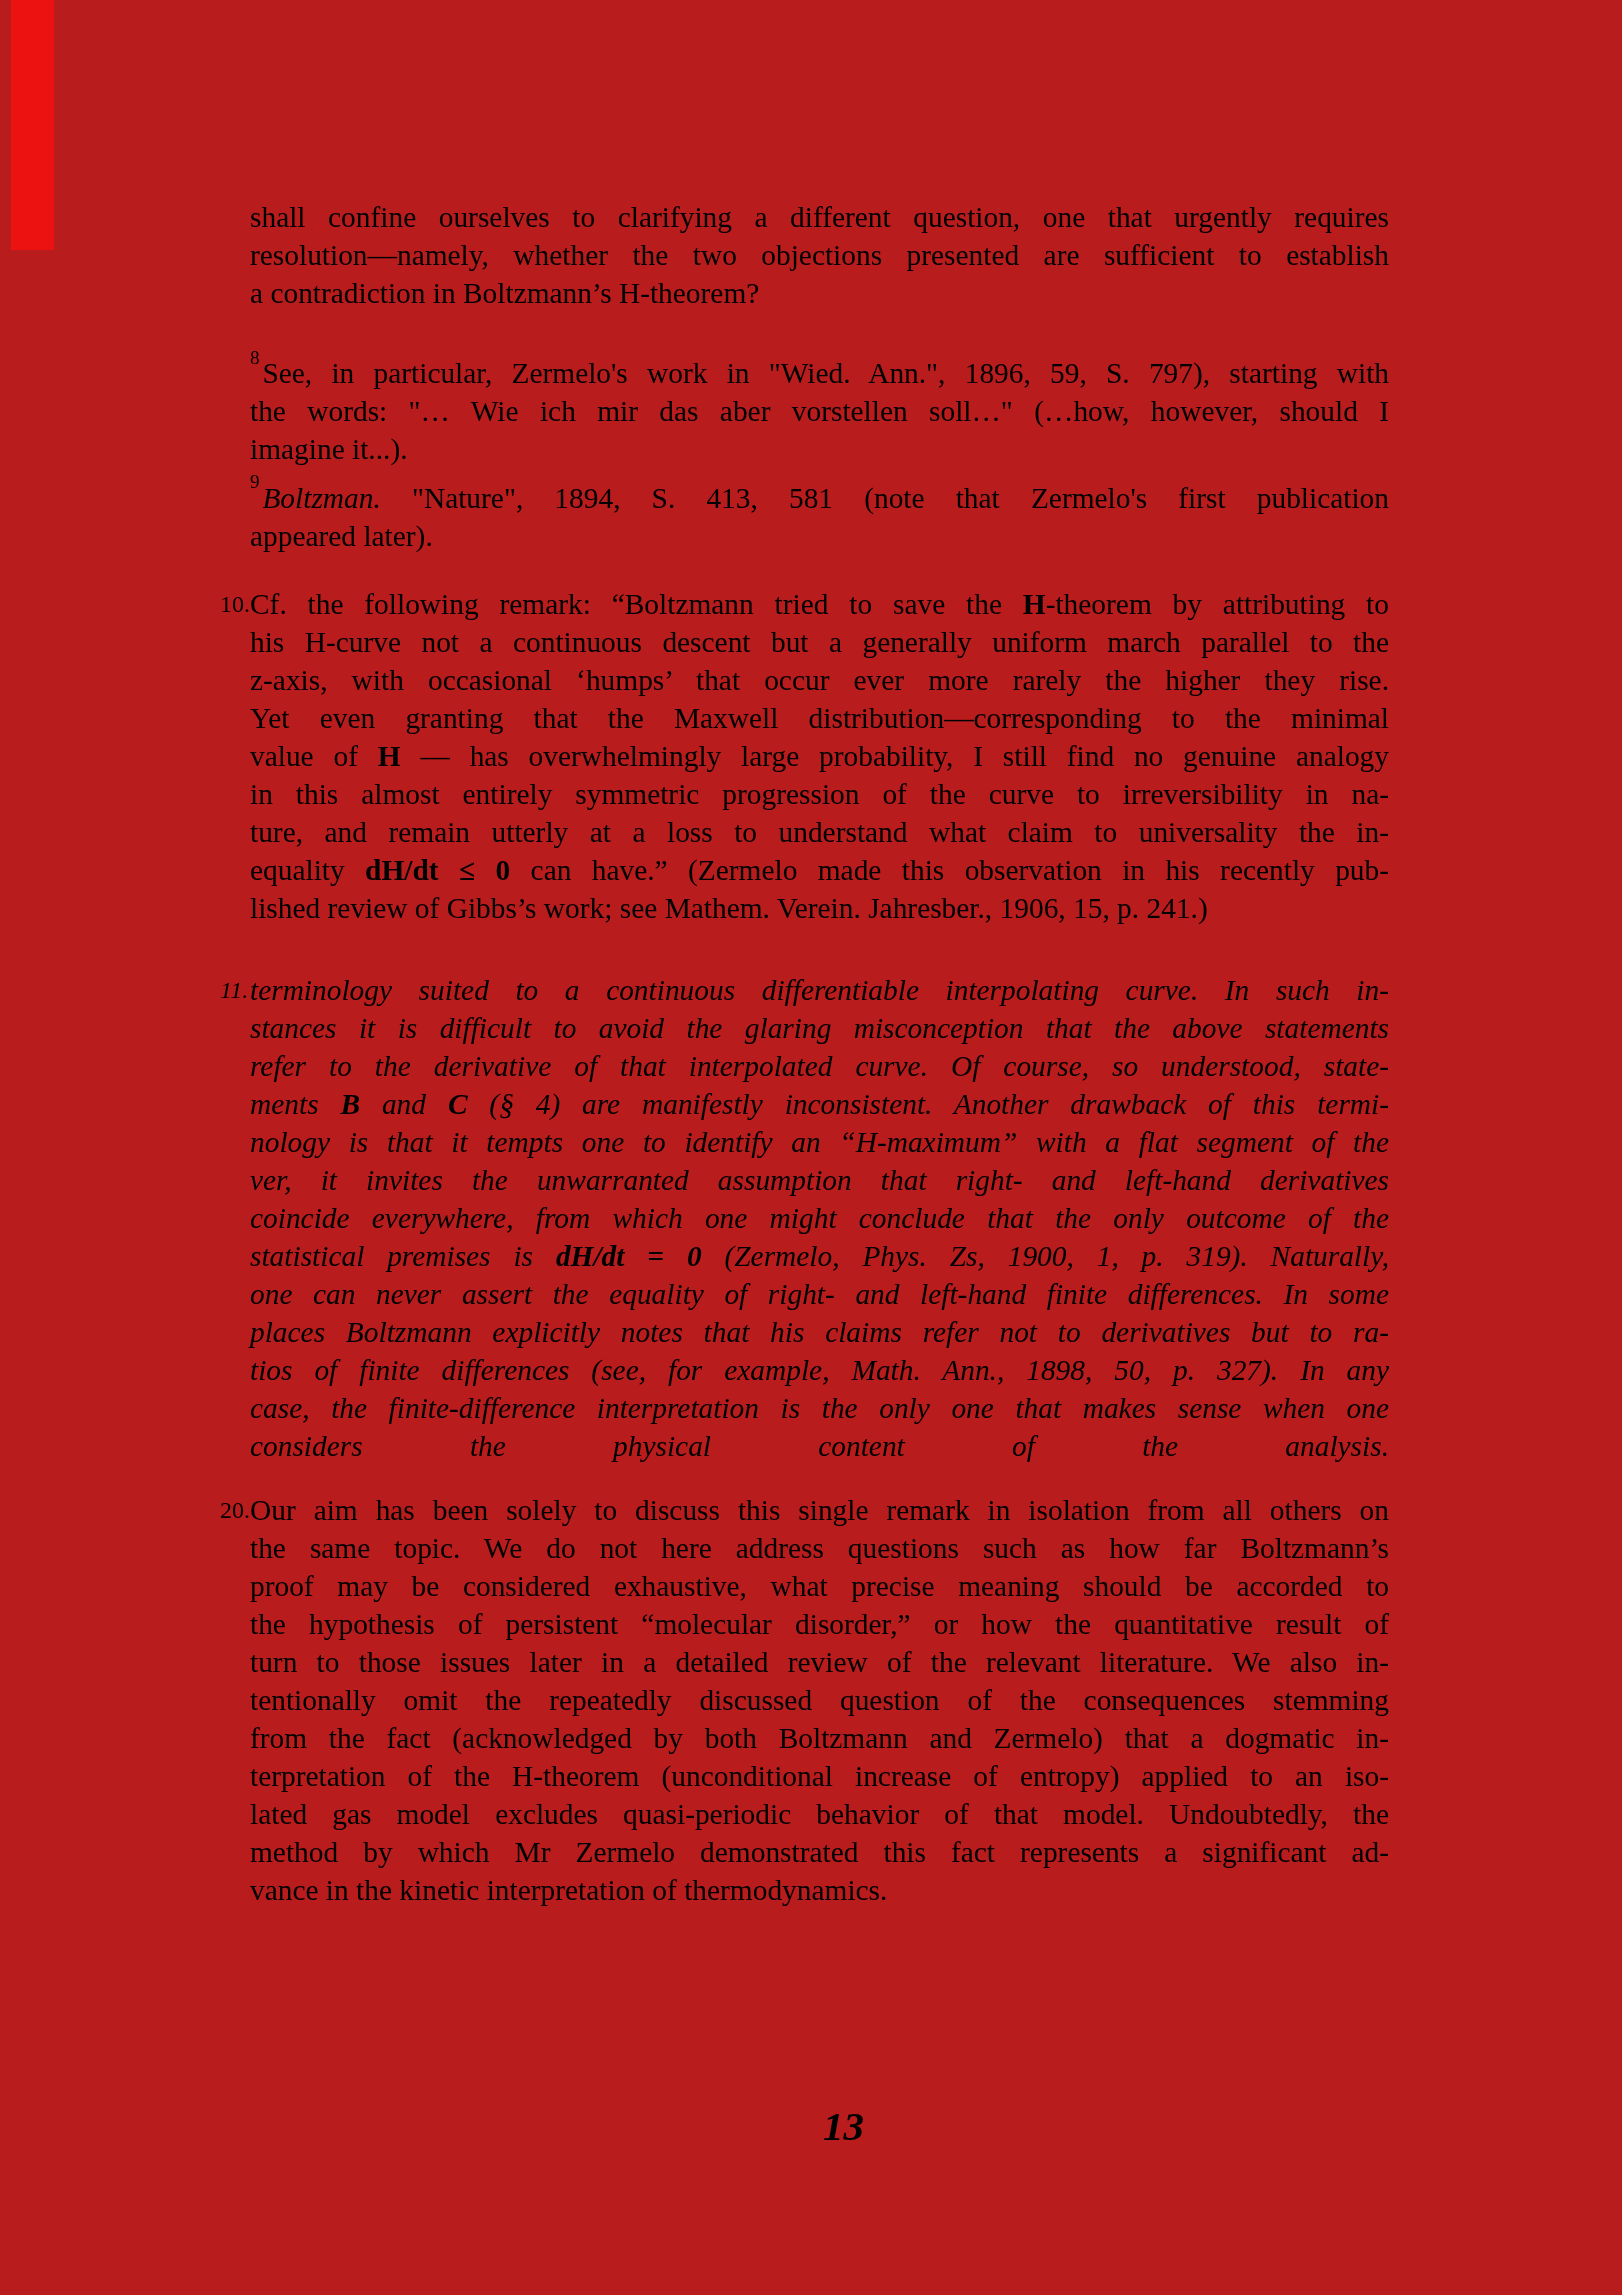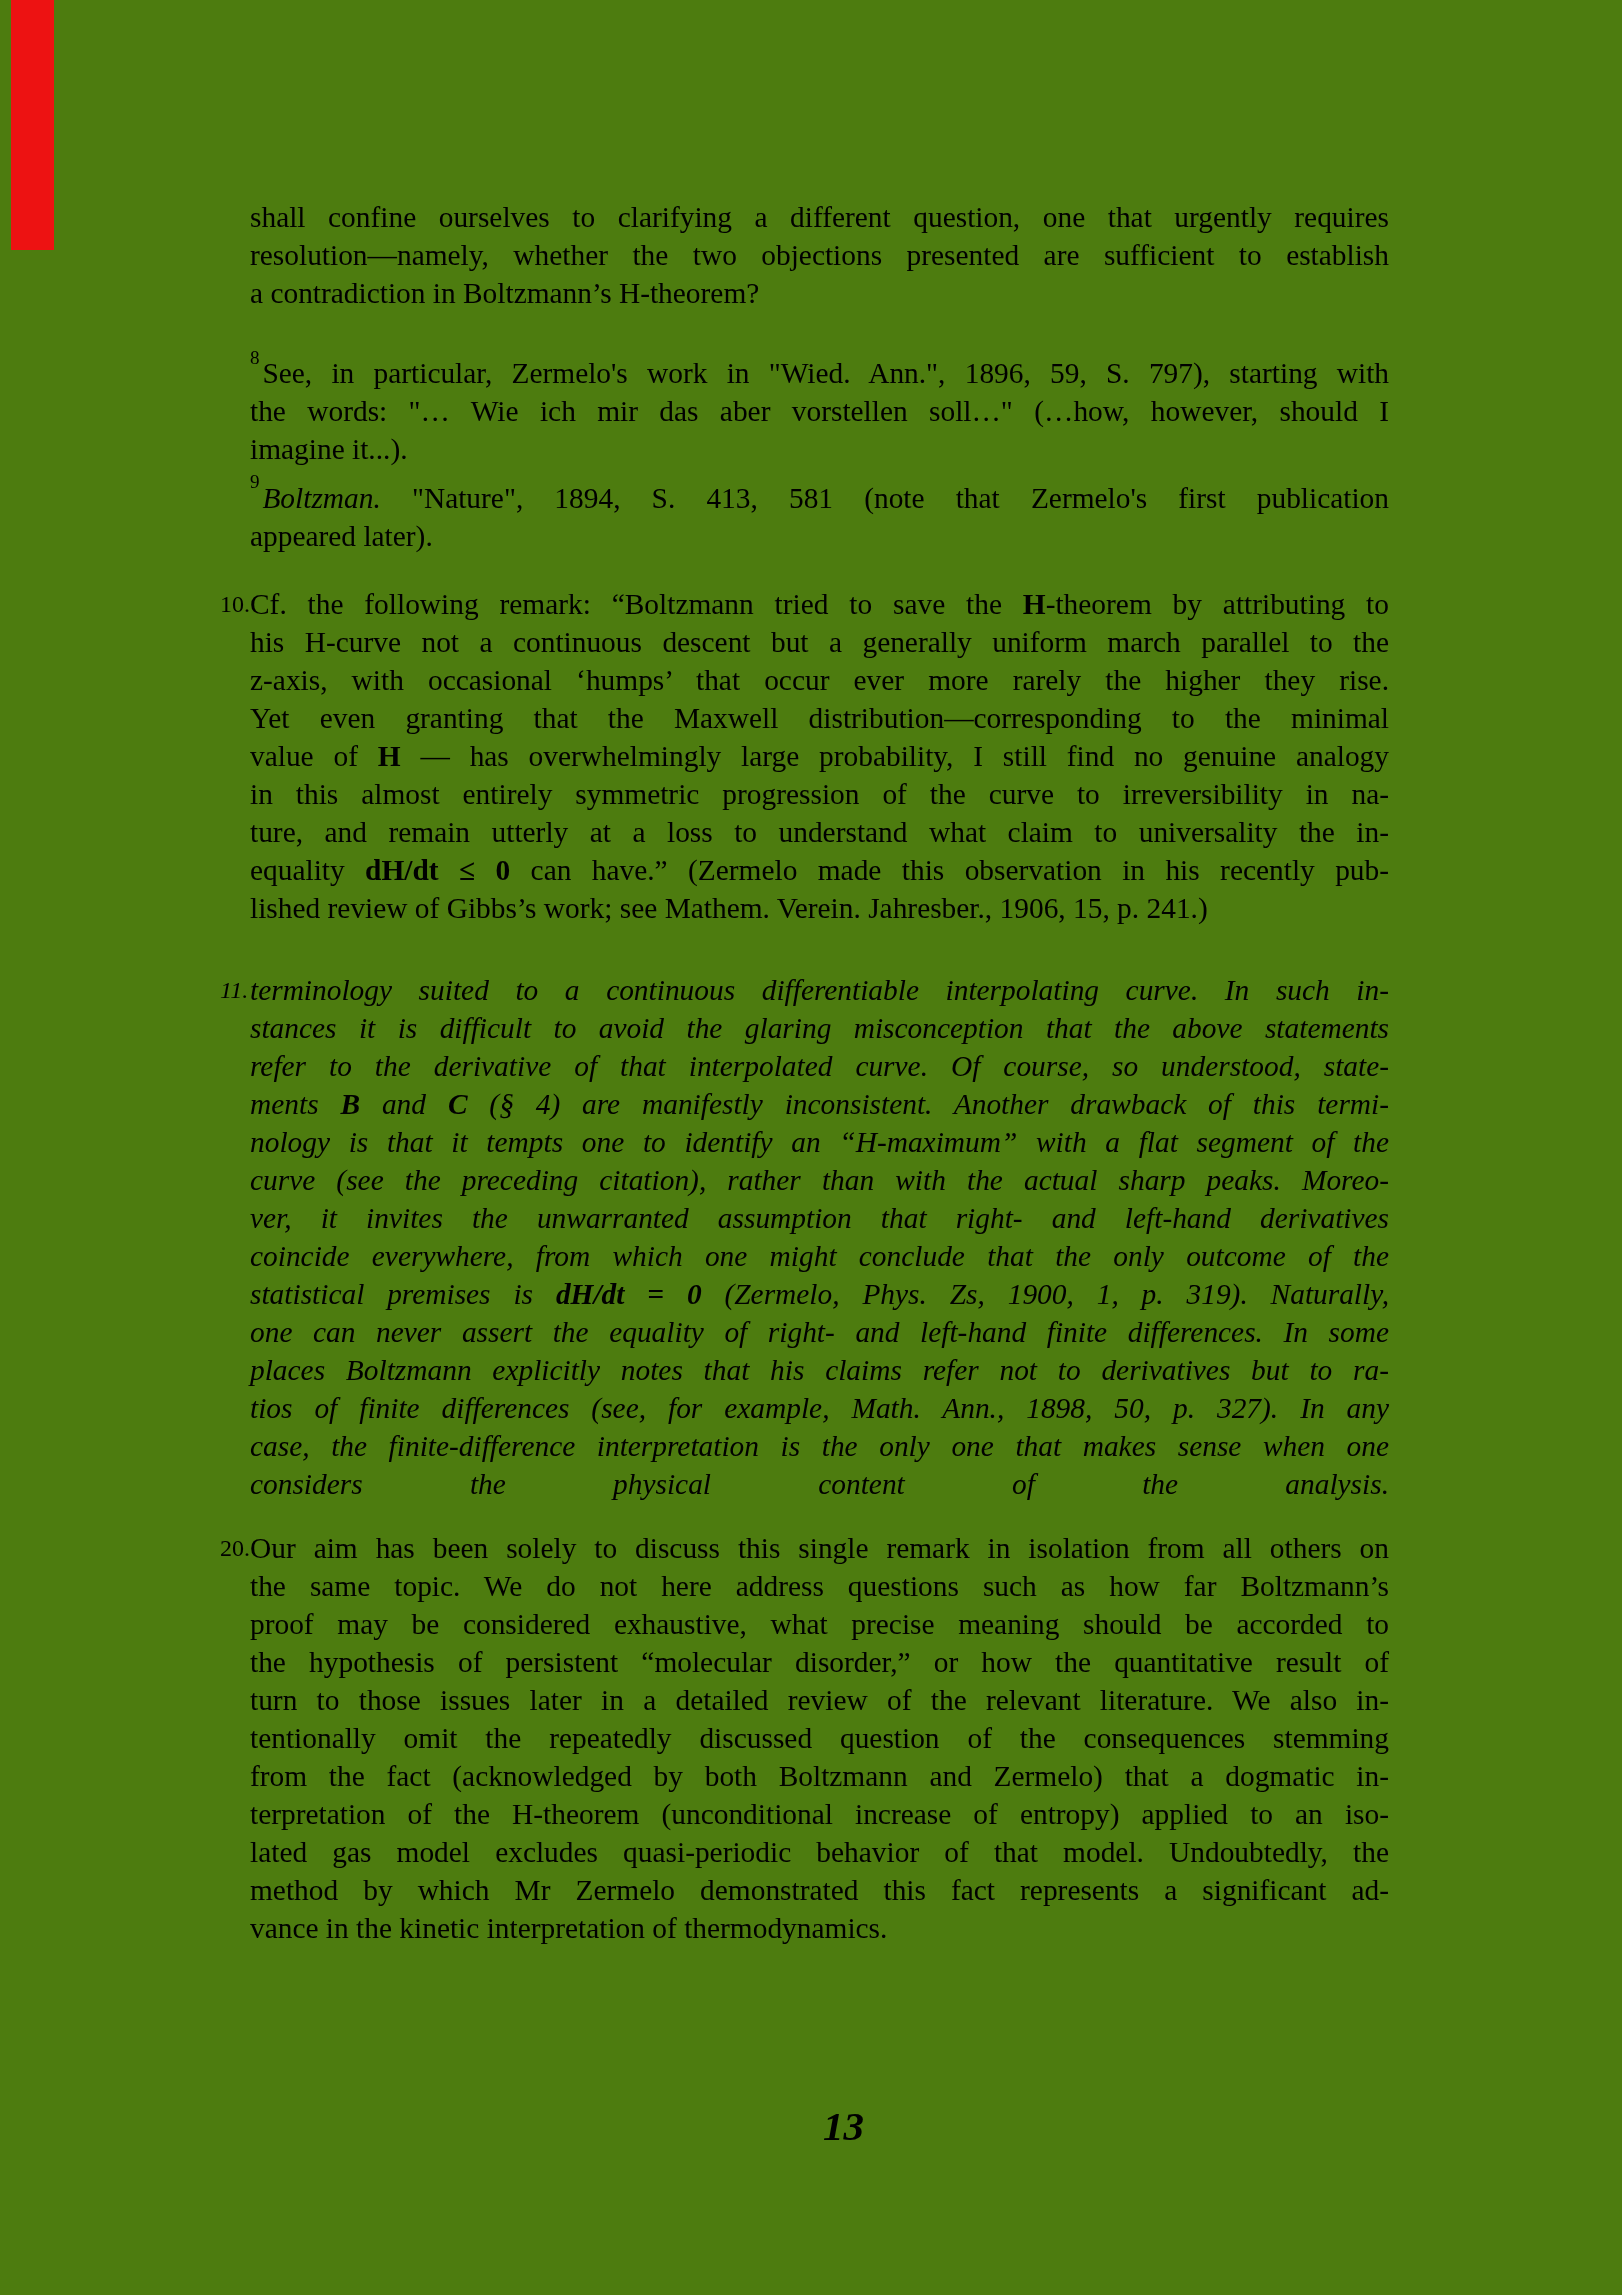--- a/index.html
+++ b/index.html
@@ -10,21 +10,21 @@
   body {
     position: relative;
     width: 1623px;
     height: 2295px;
     font-family: "Liberation Serif", serif;
     color: #000000;
   }
   .page {
     position: absolute;
     inset: 0;
-    background: #4d7c0f;
+    background: #b91c1c;
     overflow: hidden;
   }
   .red-mark {
     position: absolute;
     left: 10.5px;
     top: 0;
     width: 43px;
     height: 250px;
   }
   .column {
@@ -116,21 +116,20 @@
         <div class="line" data-name="text-line">equality <b>dH/dt ≤ 0</b> can have.” (Zermelo made this observation in his recently pub-</div>
         <div class="line lastline" data-name="text-line">lished review of Gibbs’s work; see Mathem. Verein. Jahresber., 1906, 15, p. 241.)</div>
       </div>
       <div class="block" data-name="note-11">
         <span class="marker" data-name="footnote-number">11.</span>
         <div class="line" data-name="text-line">terminology suited to a continuous differentiable interpolating curve. In such in-</div>
         <div class="line" data-name="text-line">stances it is difficult to avoid the glaring misconception that the above statements</div>
         <div class="line" data-name="text-line">refer to the derivative of that interpolated curve. Of course, so understood, state-</div>
         <div class="line" data-name="text-line">ments <b>B</b> and <b>C</b> (§ 4) are manifestly inconsistent. Another drawback of this termi-</div>
         <div class="line" data-name="text-line">nology is that it tempts one to identify an “H-maximum” with a flat segment of the</div>
-        <div class="line" data-name="text-line">curve (see the preceding citation), rather than with the actual sharp peaks. Moreo-</div>
         <div class="line" data-name="text-line">ver, it invites the unwarranted assumption that right- and left-hand derivatives</div>
         <div class="line" data-name="text-line">coincide everywhere, from which one might conclude that the only outcome of the</div>
         <div class="line" data-name="text-line">statistical premises is <b>dH/dt = 0</b> (Zermelo, Phys. Zs, 1900, 1, p. 319). Naturally,</div>
         <div class="line" data-name="text-line">one can never assert the equality of right- and left-hand finite differences. In some</div>
         <div class="line" data-name="text-line">places Boltzmann explicitly notes that his claims refer not to derivatives but to ra-</div>
         <div class="line" data-name="text-line">tios of finite differences (see, for example, Math. Ann., 1898, 50, p. 327). In any</div>
         <div class="line" data-name="text-line">case, the finite-difference interpretation is the only one that makes sense when one</div>
         <div class="line" data-name="text-line">considers the physical content of the analysis.</div>
       </div>
       <div class="block" data-name="note-12">

